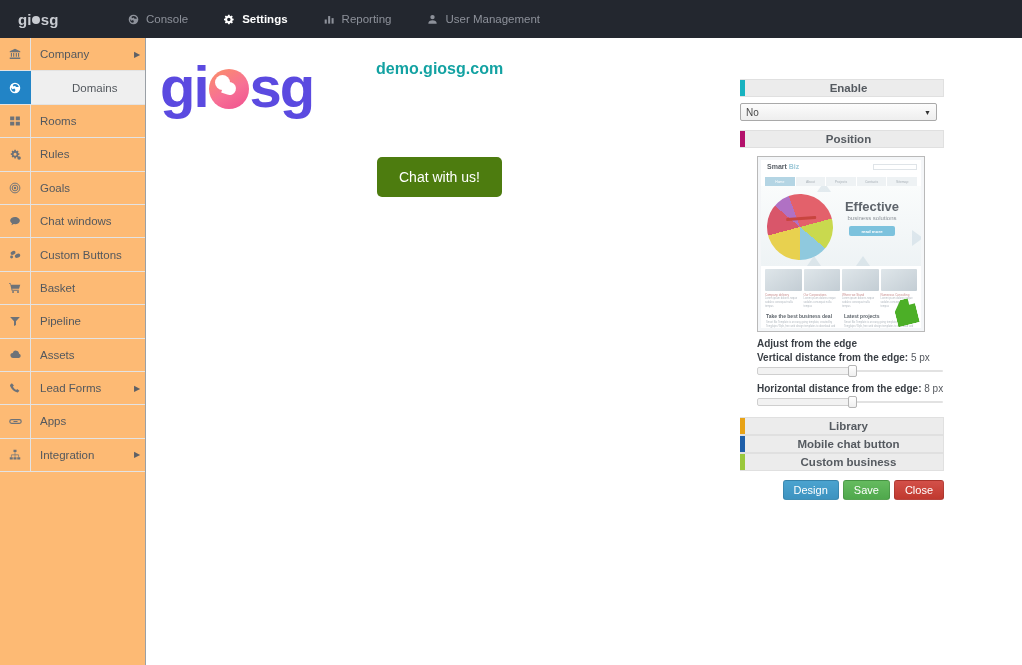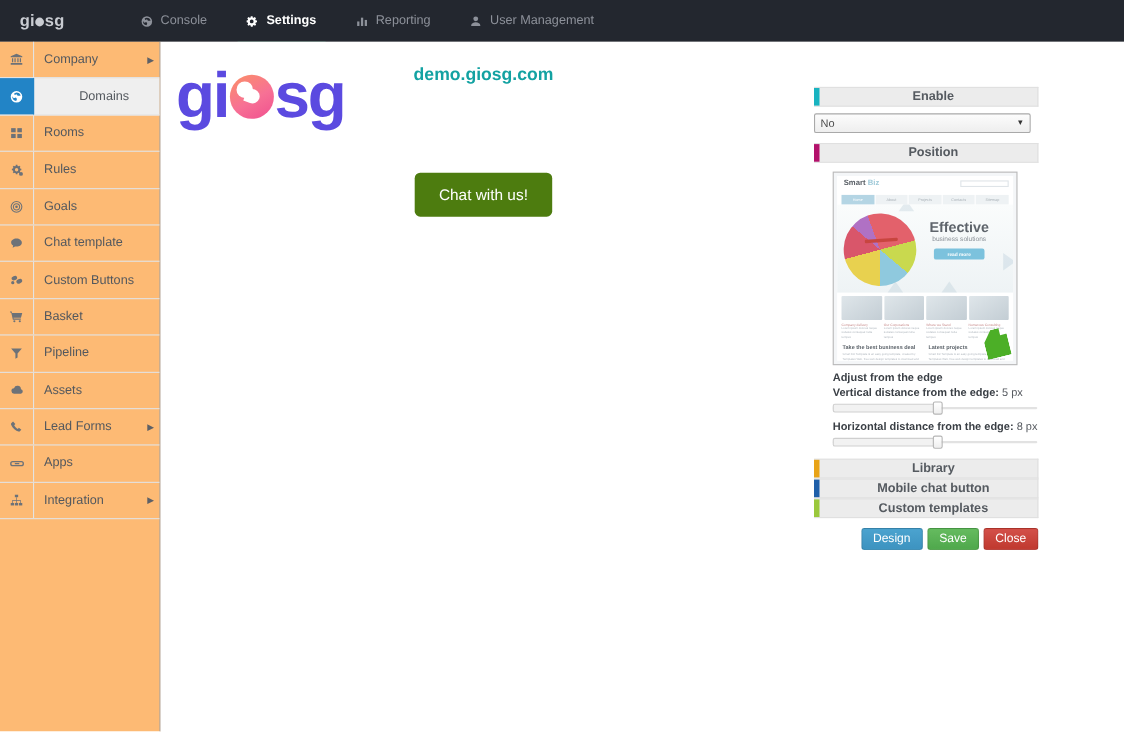--- a/index.html
+++ b/index.html
@@ -368,21 +368,21 @@
       <span class="sb-label">Goals</span>
       <span class="sb-caret"></span>
     </div>
 
     <div class="sb-item">
       <span class="sb-icon">
         <svg width="12" height="12" viewBox="0 0 16 16">
             <path d="M8 2.5C4.4 2.5 1.5 4.6 1.5 7.2c0 1.5 1 2.9 2.5 3.8l-.7 2.5 2.9-1.5c.6.1 1.2.2 1.8.2 3.6 0 6.5-2.1 6.5-4.7S11.6 2.5 8 2.5z"></path>
           </svg>
       </span>
-      <span class="sb-label">Chat template</span>
+      <span class="sb-label">Chat windows</span>
       <span class="sb-caret"></span>
     </div>
 
     <div class="sb-item">
       <span class="sb-icon">
         <svg width="13" height="13" viewBox="0 0 16 16">
             <ellipse cx="5" cy="6" rx="3.2" ry="2.3" transform="rotate(-25 5 6)"></ellipse>
             <ellipse cx="10.5" cy="9.5" rx="3.4" ry="2.4" transform="rotate(-25 10.5 9.5)"></ellipse>
             <circle cx="3.2" cy="11" r="1.8"></circle>
           </svg>
@@ -593,21 +593,21 @@
         <div class="sec-head">
           <span class="bar" style="background:#e8a317"></span>
           <span>Library</span>
         </div>
         <div class="sec-head">
           <span class="bar" style="background:#1f5fa9"></span>
           <span>Mobile chat button</span>
         </div>
         <div class="sec-head">
           <span class="bar" style="background:#9ac83c"></span>
-          <span>Custom templates</span>
+          <span>Custom business</span>
         </div>
       </div>
 
       <div class="btn-row">
         <button class="btn btn-design">Design</button>
         <button class="btn btn-save">Save</button>
         <button class="btn btn-close">Close</button>
       </div>
 
     </div>

